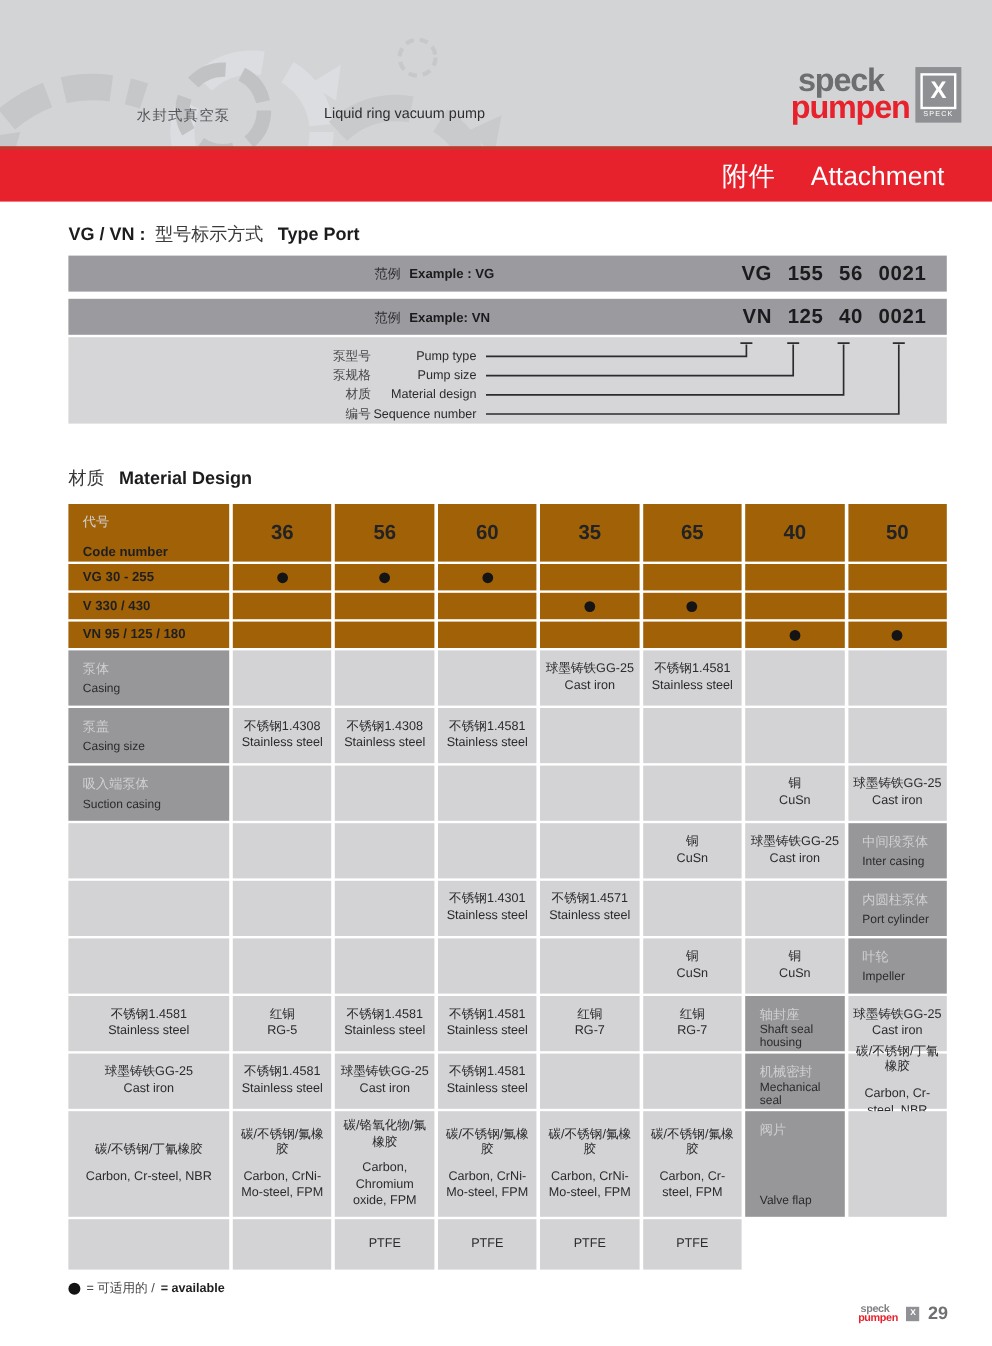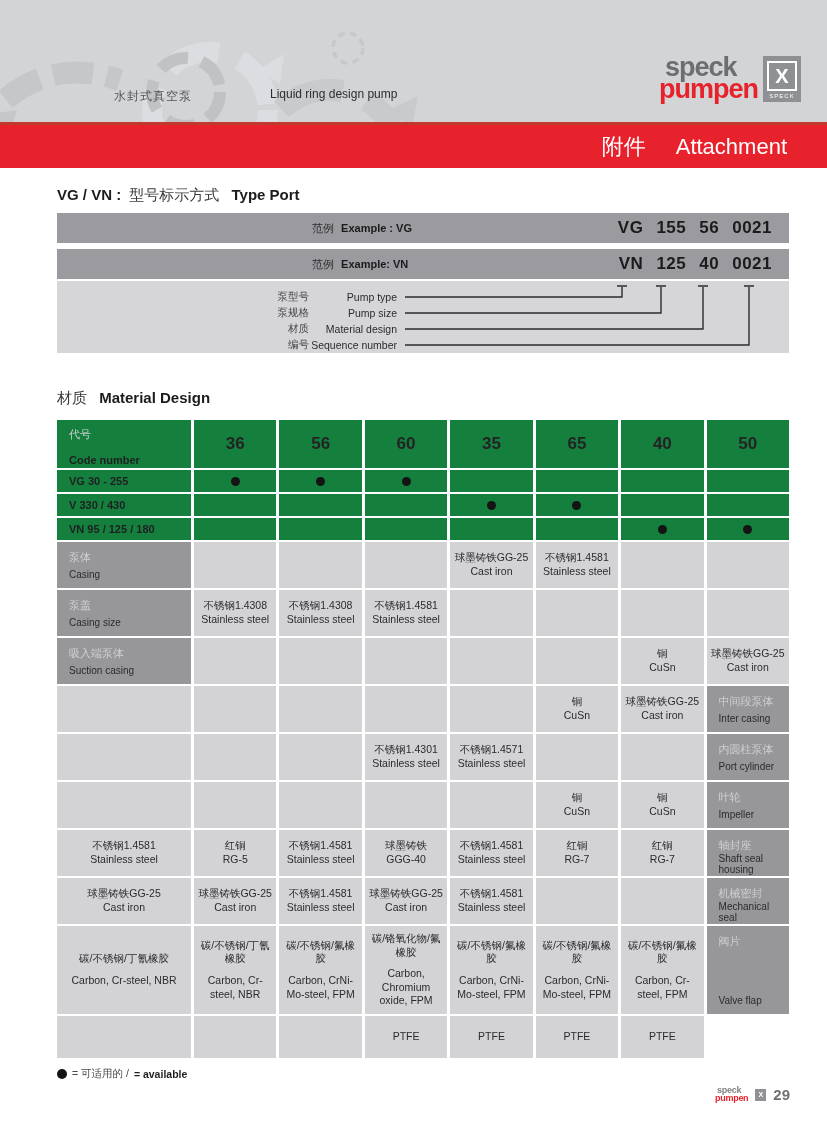--- a/index.html
+++ b/index.html
@@ -46,21 +46,21 @@
 
   
   .md-title { position:absolute; top:389px; left:57px; font-size:15px; }
   .md-title .cn { font-weight:400; color:#3a3a3c; margin-right:8px; }
   .md-title .b { font-weight:bold; color:#1c1c1e; }
 
   .mtable { position:absolute; top:420px; left:57px; width:732px; display:grid;
             grid-template-columns:134px repeat(7, 1fr);
             grid-template-rows:48px repeat(3, 22px) repeat(8, 46px) 88px 42px;
             gap:2px 3px; }
-  .hd { background:#15803d;gap:12px; }
+  .hd { background:#a16207;gap:12px; }
   .codehead { display:flex; flex-direction:column; justify-content:space-between; padding:7px 8px 6px 12px; }
   .codehead .cn { color:#d2d2d4; font-size:11px; }
   .codehead .en { color:#1f1f21; font-size:11px; font-weight:bold; }
   .num { display:flex; align-items:center; justify-content:center; font-weight:bold; font-size:17px; color:#232325; }
   .coderow-label { display:flex; align-items:center; padding-left:12px; font-weight:bold; font-size:11px; color:#1f1f21; }
   .dotcell { display:flex; align-items:center; justify-content:center; }
   .dot { width:9px; height:9px; border-radius:50%; background:#141414; }
   .lab { background:#97979a; display:flex; flex-direction:column; justify-content:space-between; padding:8px 6px 8px 12px; }
   .lab .cn { color:#cfcfd1; font-size:11px; }
   .lab .en { color:#2b2b2d; font-size:10px; }
@@ -94,21 +94,21 @@
         <path d="M5 150 l-28 -34 40 -6 z" fill="#c6c7c9"></path>
         <circle cx="210" cy="110" r="58" stroke="#dcdde0" stroke-width="20" stroke-dasharray="54 22"></circle>
         <path d="M258 70 l26 -16 -4 30 z" fill="#dcdde0"></path>
         <circle cx="330" cy="160" r="70" stroke="#c9cacc" stroke-width="22" stroke-dasharray="66 26"></circle>
         <path d="M388 110 l30 -14 -6 32 z" fill="#c9cacc"></path>
         <circle cx="186" cy="92" r="34" stroke="#c1c2c4" stroke-width="12" stroke-dasharray="30 14"></circle>
         <circle cx="348" cy="48" r="15" stroke="#c7c8ca" stroke-width="3.5" stroke-dasharray="7 5"></circle>
       </g>
     </svg>
     <span class="cn-tag">水封式真空泵</span>
-    <span class="en-tag">Liquid ring design pump</span>
+    <span class="en-tag">Liquid ring vacuum pump</span>
     <div class="brand">
       <div class="brand-text">
         <span class="brand-speck">speck</span>
         <span class="brand-pumpen">pumpen</span>
       </div>
       <div class="brand-badge">
         <div class="badge-inner">
             <span class="badge-x">X</span>
           </div>
         <span class="badge-label">SPECK</span>
@@ -342,24 +342,20 @@
       </div>
       <div class="cell">
         <div class="cn">红铜</div>
         <div class="en">RG-5</div>
       </div>
       <div class="cell">
         <div class="cn">不锈钢1.4581</div>
         <div class="en">Stainless steel</div>
       </div>
       <div class="cell">
-        <div class="cn">球墨铸铁</div>
-        <div class="en">GGG-40</div>
-      </div>
-      <div class="cell">
         <div class="cn">不锈钢1.4581</div>
         <div class="en">Stainless steel</div>
       </div>
       <div class="cell">
         <div class="cn">红铜</div>
         <div class="en">RG-7</div>
       </div>
       <div class="cell">
         <div class="cn">红铜</div>
         <div class="en">RG-7</div>

